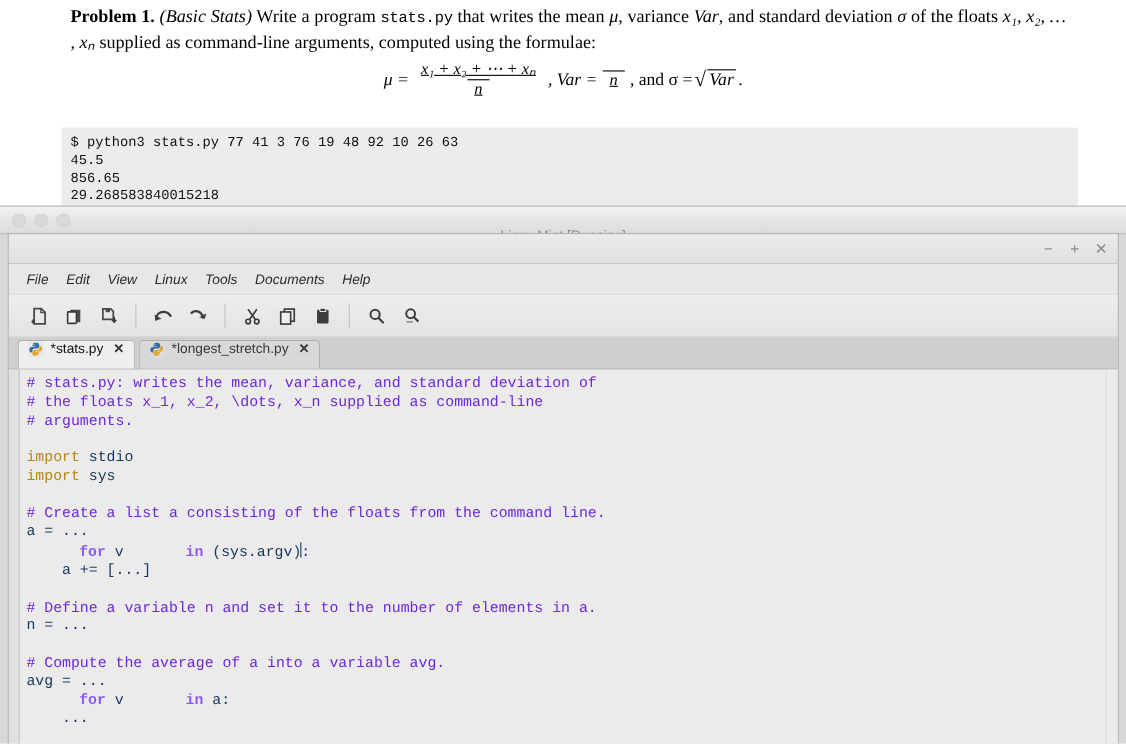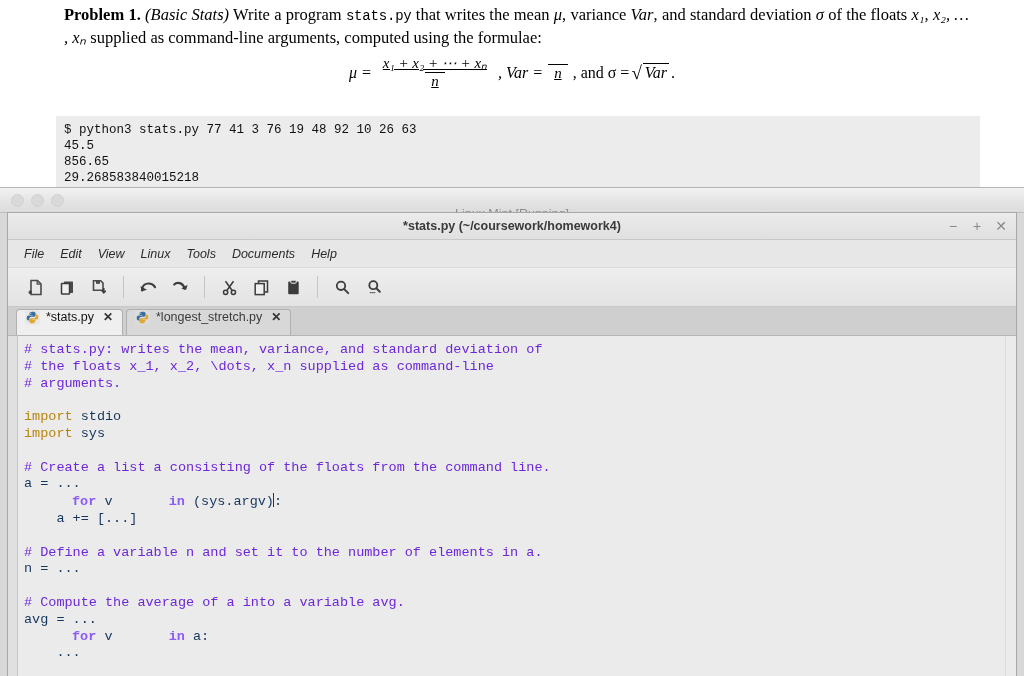--- a/index.html
+++ b/index.html
@@ -304,21 +304,20 @@
       <span class="vm-dot"></span>
       <span class="vm-dot"></span>
     </div>
     <div id="vm-title">Linux Mint [Running]</div>
   </div>
 </div>
 
 <div id="app">
 
   <div id="app-titlebar">
-    <div id="app-title">*stats.py (~/coursework/homework4)</div>
     <div id="win-controls">
       <span class="win-btn">−</span>
       <span class="win-btn">+</span>
       <span class="win-btn">✕</span>
     </div>
   </div>
 
   <div id="menubar">
     <span class="menu-item">File</span>
     <span class="menu-item">Edit</span>

